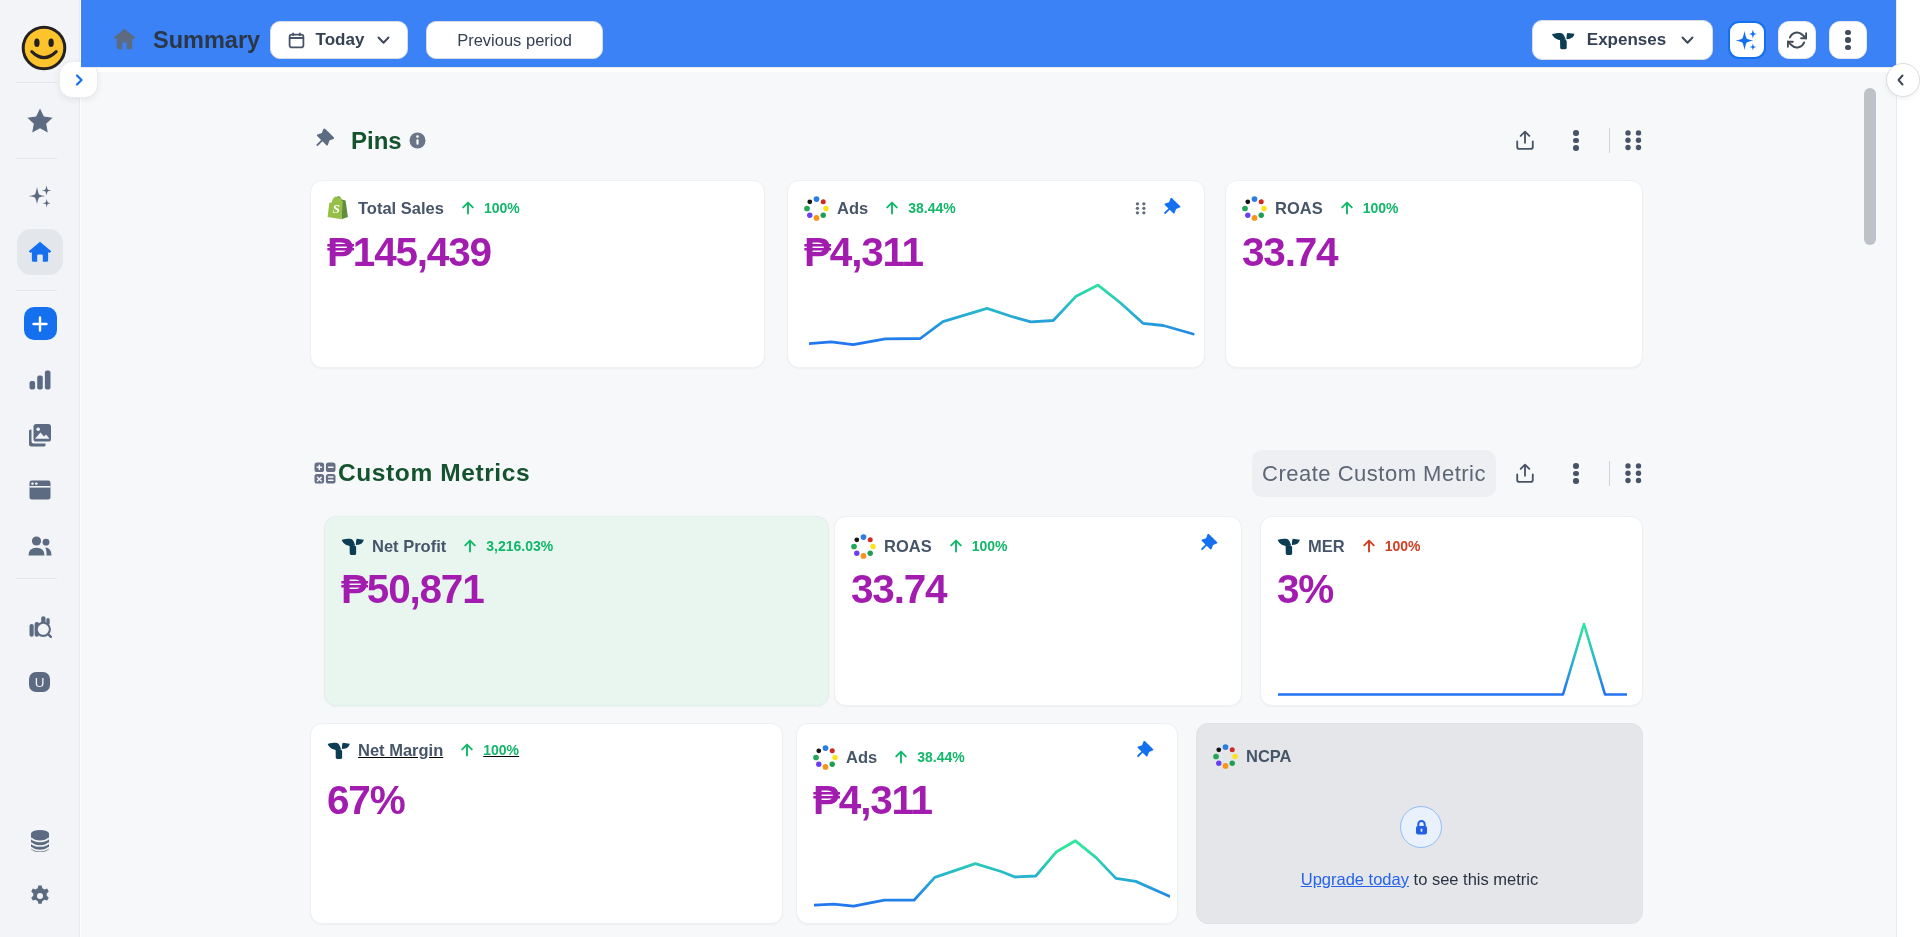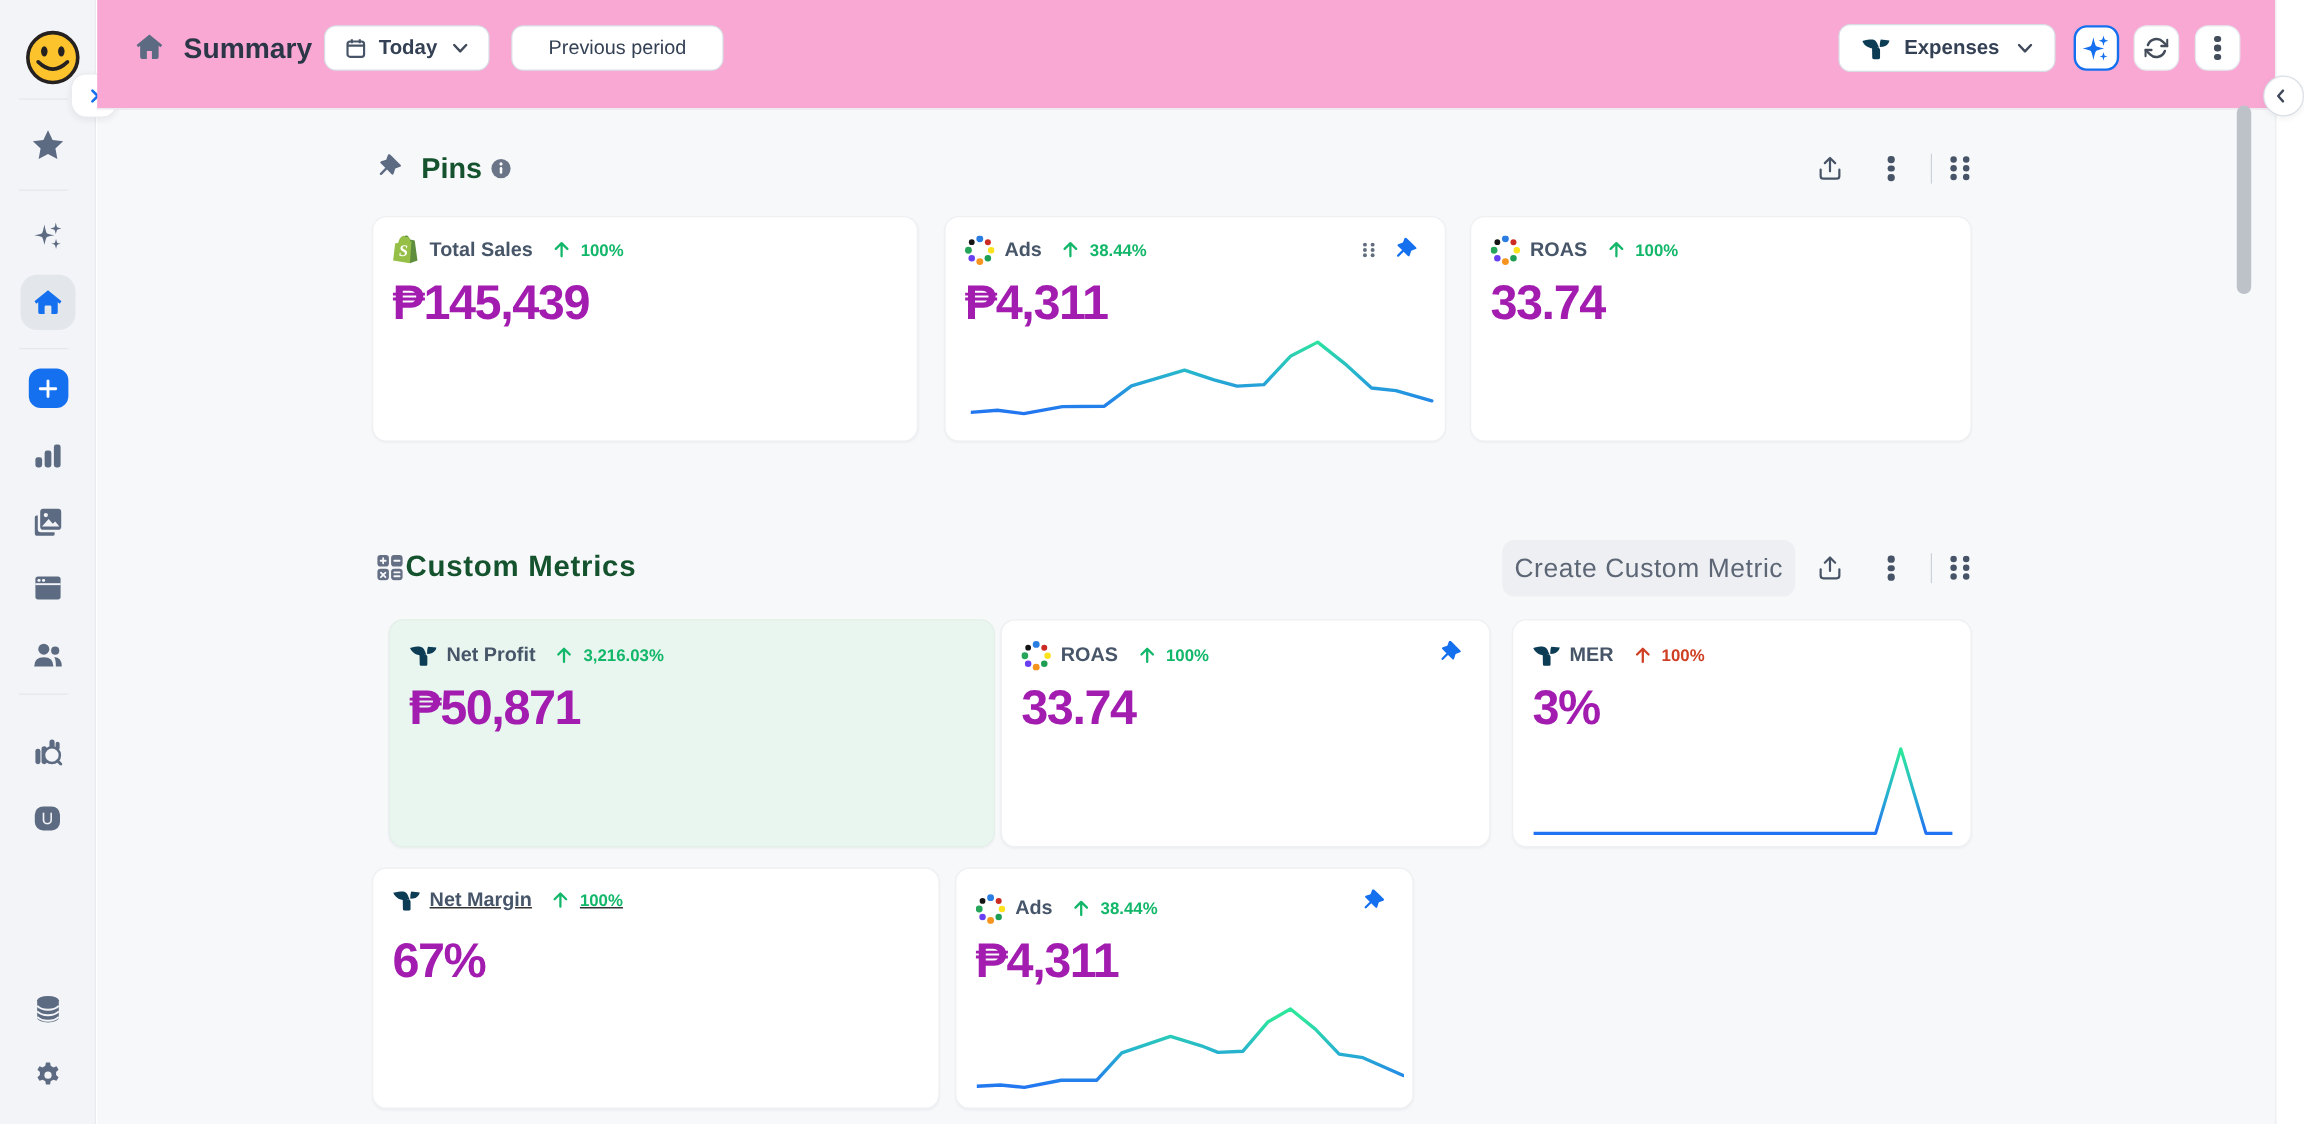--- a/index.html
+++ b/index.html
@@ -4,21 +4,21 @@
 <style>
   * { margin:0; padding:0; box-sizing:border-box; }
   html,body { width:1920px; height:937px; overflow:hidden; }
   body { font-family:"Liberation Sans", sans-serif; background:#fff; position:relative; }
   .abs { position:absolute; }
   
   #sidebar { left:0; top:0; width:80px; height:937px; background:#f2f4f7; border-right:1px solid #e8eaee; }
   .sdiv { position:absolute; left:16px; width:41px; height:1px; background:#e4e7eb; }
   .sicon { position:absolute; left:40px; transform:translate(-50%,-50%); display:flex; align-items:center; justify-content:center; }
   
-  #header { left:81px; top:0; width:1815px; height:91px; background:#f9a8d4; border-bottom:1px solid #e9ecef; }
+  #header { left:81px; top:0; width:1815px; height:68px; background:#3b82f6; border-bottom:1px solid #e9ecef; }
   .btn { position:absolute; border:1px solid #d7dce3; border-radius:10px; background:#fff; display:flex; align-items:center; justify-content:center; color:#344054; }
   
   #content { left:81px; top:72px; width:1815px; height:865px; background:#f7f8fa; }
   #rail { left:1896px; top:0; width:24px; height:937px; background:#fff; border-left:1px solid #e9ecef; }
   .card { position:absolute; background:#fff; border-radius:12px; border:1px solid #eef0f2; box-shadow:0 1px 2px rgba(16,24,40,.04); }
   .chead { position:absolute; left:16px; top:15px; height:24px; display:flex; align-items:center; }
   .clabel { font-size:16.5px; font-weight:600; color:#475569; margin-left:8px; }
   .cpct { font-size:14px; font-weight:700; color:#12b76a; margin-left:9px; }
   .cpct.red { color:#cf3f23; }
   .cval { position:absolute; left:16px; font-size:40.5px; font-weight:700; color:#a21caf; letter-spacing:-1.2px; }
@@ -262,20 +262,36 @@
       <defs>
           <linearGradient id="lg2" x1="0" y1="13" x2="0" y2="71" gradientUnits="userSpaceOnUse">
         <stop offset="0" stop-color="#2ee59d"></stop>
             <stop offset="0.45" stop-color="#27b5cd"></stop>
             <stop offset="1" stop-color="#2273f2"></stop>
       </linearGradient>
         </defs>
       <polyline fill="none" stroke="url(#lg2)" stroke-width="2.8" stroke-linejoin="round" stroke-linecap="round" points="0,69.2 19.8,68.2 39.6,70.1 70.3,64.2 100,64.2 120.8,41.4 161.4,27.6 187.1,35.5 201,41.0 221.8,40.0 242.5,15.7 261.4,4.8 282.1,21.6 302,42.4 321.8,45.4 355.4,60.2"></polyline>
     </svg>
   </div>
+  <div class="card" style="left:1196px; top:651px; width:447px; height:201px; background:#e4e6e9; border-color:#e0e2e6; box-shadow:none;">
+    <div class="chead" style="top:20px;">
+      <svg width="25" height="25" viewBox="0 0 24 24">
+          <use href="#dotring"></use>
+        </svg>
+      <span class="clabel">NCPA</span>
+    </div>
+    <div class="abs" style="left:203px; top:82px; width:42px; height:42px; border-radius:50%; background:#e9f1fc; border:1.5px solid #94bdf5; display:flex; align-items:center; justify-content:center;">
+      <svg width="17" height="17" viewBox="0 0 17 17">
+        <rect x="3" y="7" width="11" height="8.4" rx="1.8" fill="#2160e6"></rect>
+        <path d="M5.3 7 V5.2 A3.2 3.2 0 0 1 11.7 5.2 V7" fill="none" stroke="#2160e6" stroke-width="2"></path>
+        <rect x="7.6" y="9.6" width="1.8" height="3.2" rx="0.9" fill="#e4e6e9"></rect>
+      </svg>
+    </div>
+    <div class="abs" style="left:0; top:146px; width:100%; text-align:center; font-size:16.5px; color:#2a3342;"><span style="color:#2563eb; text-decoration:underline;">Upgrade today</span> to see this metric</div>
+  </div>
 </div>
 <div class="abs" id="sidebar">
 
   <svg class="sicon" style="top:48px; left:44px" width="52" height="52" viewBox="0 0 52 52">
     <circle cx="26" cy="26" r="20.8" fill="#fcc32c" stroke="#252121" stroke-width="3"></circle>
     <ellipse cx="18.9" cy="20.8" rx="2.7" ry="4.3" fill="#252121"></ellipse>
     <ellipse cx="33.1" cy="20.8" rx="2.7" ry="4.3" fill="#252121"></ellipse>
     <path d="M13.8 29.6 Q26 41.6 38.2 29.6" fill="none" stroke="#252121" stroke-width="3.1" stroke-linecap="round"></path>
   </svg>
   <div class="sdiv" style="top:82px"></div>

